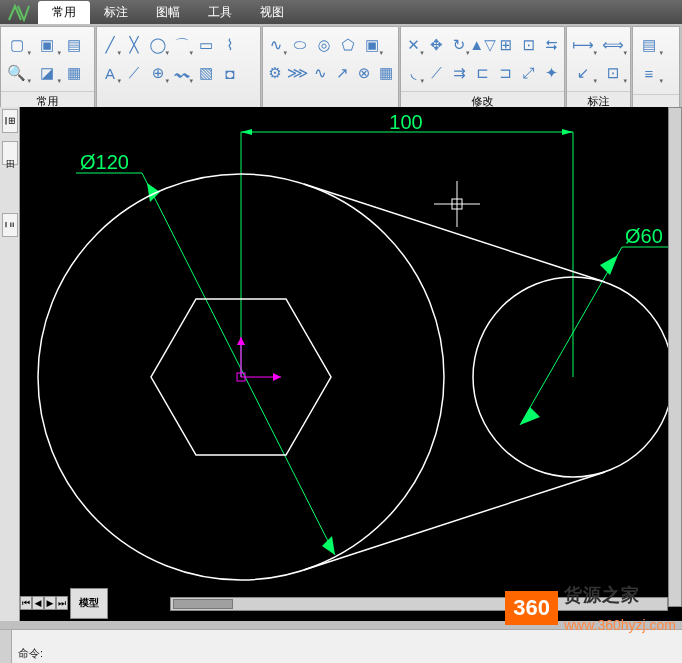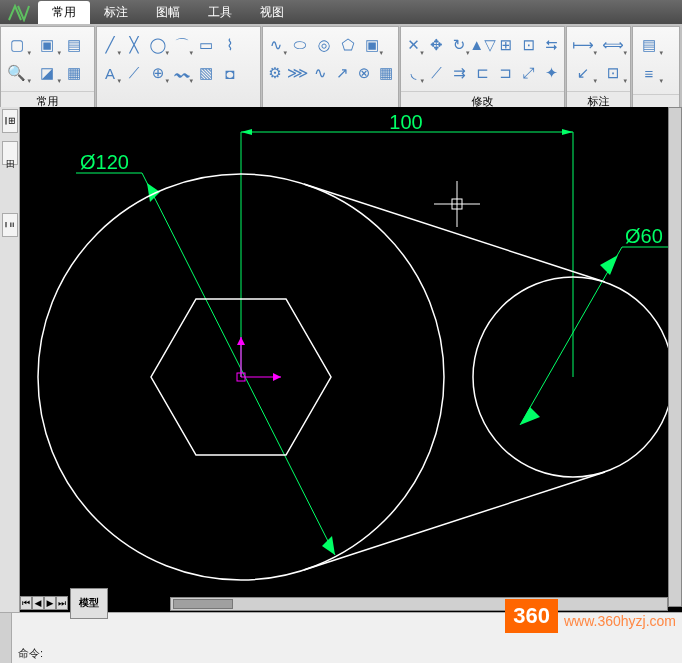--- a/index.html
+++ b/index.html
@@ -27,21 +27,21 @@
   .canvas { flex: 1; background: #000; position: relative; overflow: hidden; }
   
   .navbar { position: absolute; left: 20px; bottom: 0; height: 16px; display: flex; align-items: center; z-index: 5; }
   .nav-btn { width: 12px; height: 14px; background: #ddd; border: 1px solid #888; font-size: 9px; display: flex; align-items: center; justify-content: center; cursor: pointer; }
   .model-tab { height: 31px; background: #e0e0e0; padding: 0 8px; font-size: 10px; display: flex; align-items: center; border: 1px solid #888; margin-left: 2px; font-weight: bold; }
   
   .scrollbar-h { position: absolute; left: 170px; right: 14px; bottom: 0; height: 14px; background: #d0d0d0; border: 1px solid #888; }
   .scroll-thumb-h { position: absolute; left: 2px; width: 60px; top: 1px; bottom: 1px; background: #a0a0a0; border: 1px solid #777; }
   .scrollbar-v { position: absolute; right: 0; top: 107px; bottom: 56px; width: 14px; background: #d0d0d0; border: 1px solid #888; }
   
-  .cmdline { position: absolute; left: 0; right: 0; bottom: 0; height: 51px; background: #f0f0f0; border-top: 1px solid #aaa; display: flex; }
+  .cmdline { position: absolute; left: 0; right: 0; bottom: 0; height: 34px; background: #f0f0f0; border-top: 1px solid #aaa; display: flex; }
   .cmd-grip { width: 12px; background: #d0d0d0; border-right: 1px solid #aaa; }
   .cmd-body { flex: 1; padding: 2px 6px; font-size: 11px; color: #222; display: flex; align-items: flex-end; }
   
   .watermark { position: absolute; right: 6px; bottom: 30px; display: flex; align-items: center; gap: 6px; z-index: 10; }
   .wm-box { background: #ff6600; color: #fff; font-weight: bold; font-size: 22px; padding: 4px 8px; border-radius: 0; }
   .wm-text { display: flex; flex-direction: column; }
   .wm-t1 { font-size: 18px; color: #333; font-weight: bold; letter-spacing: 1px; }
   .wm-t2 { font-size: 14px; color: #ff8844; margin-top: 10px; }
   
   .dim-text { fill: #00ff66; font-size: 20px; font-family: Arial; }
@@ -243,15 +243,16 @@
 <div class="scrollbar-v"></div>
 
 <div class="cmdline">
   <div class="cmd-grip"></div>
   <div class="cmd-body">命令:</div>
 </div>
 
 <div class="watermark">
   <div class="wm-box">360</div>
   <div class="wm-text">
+    <div class="wm-t1">货源之家</div>
     <div class="wm-t2">www.360hyzj.com</div>
   </div>
 </div>
 
 </body></html>

